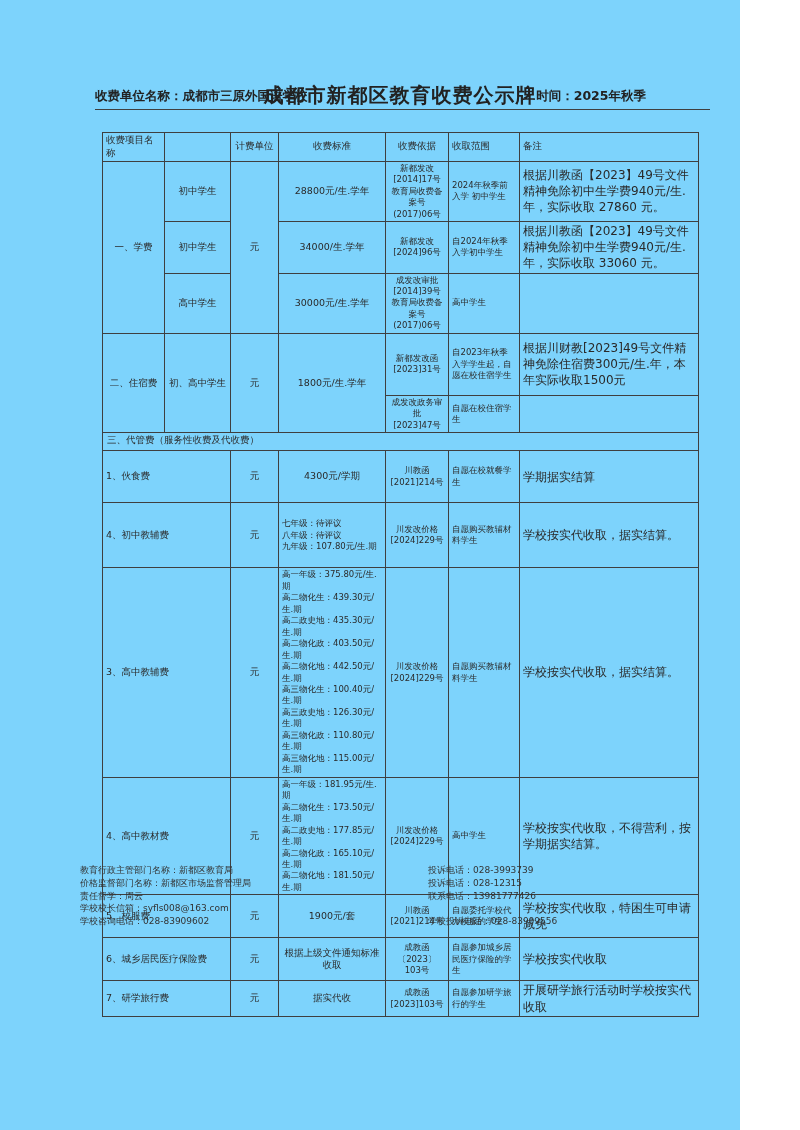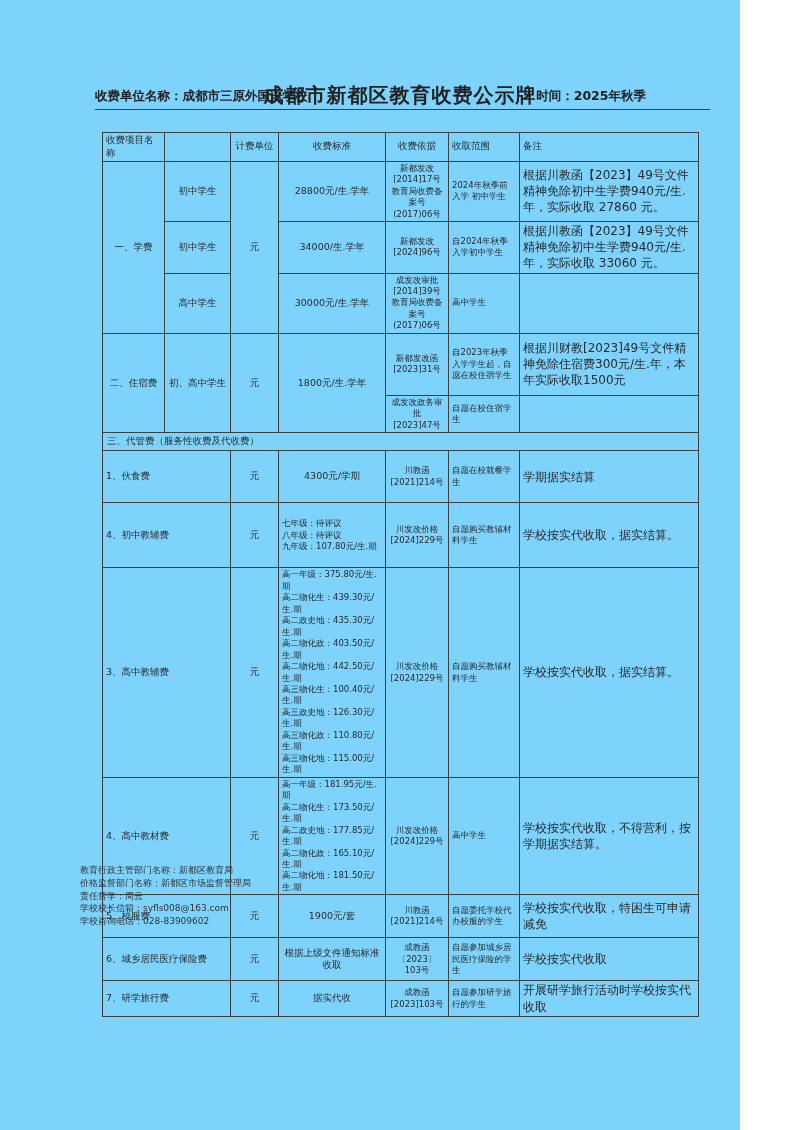--- a/index.html
+++ b/index.html
@@ -28,21 +28,21 @@
   .fee-table td,.fee-table th{
     border:1px solid #3f3f3f;padding:1px 3px;vertical-align:middle;
     text-align:center;font-weight:400;white-space:pre-line;
     overflow:hidden;line-height:1.35;
   }
   .fee-table{border:1.5px solid #3f3f3f;}
   .ta-l{text-align:left !important;}
   .small{font-size:8.5px;}
   .note{font-size:12px;text-align:left !important;}
   .scope{font-size:8.5px;text-align:left !important;}
-  .band-cell{text-align:left !important;padding-left:4px !important;}
+  .band-cell{text-align:left !important;padding-left:4px !important;font-family:Liberation Mono, monospace;}
   .footer-block{
     position:absolute;top:864px;font-size:9px;color:#333;line-height:12.8px;
   }
   .footer-left{left:80px;}
   .footer-right{left:428px;}
   .footer-line{min-height:12.8px;}
 </style>
 </head>
 <body>
 
@@ -216,14 +216,21 @@
     </table>
 
   <div class="footer-block footer-left">
     <div class="footer-line">教育行政主管部门名称：新都区教育局</div>
     <div class="footer-line">价格监督部门名称：新都区市场监督管理局</div>
     <div class="footer-line">责任督学：周云</div>
     <div class="footer-line">学校校长信箱：syfls008@163.com</div>
     <div class="footer-line">学校咨询电话：028-83909602</div>
   </div>
 
+  <div class="footer-block footer-right">
+    <div class="footer-line">投诉电话：028-3993739</div>
+    <div class="footer-line">投诉电话：028-12315</div>
+    <div class="footer-line">联系电话：13981777426</div>
+    <div class="footer-line"></div>
+    <div class="footer-line">学校投诉电话：028-83909556</div>
+  </div>
 
 </div>
 
 </body></html>

